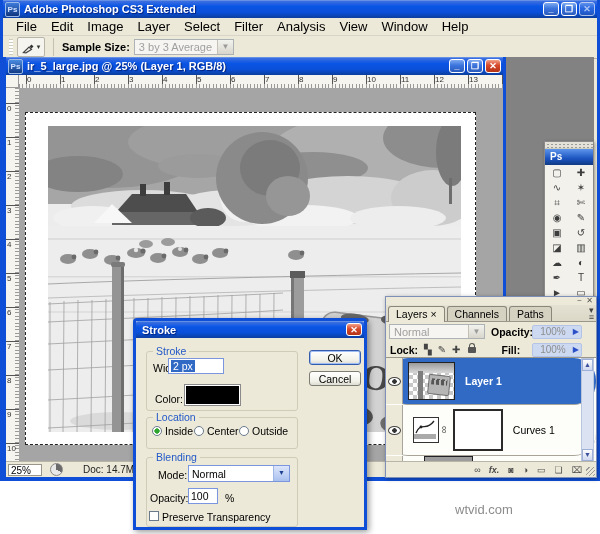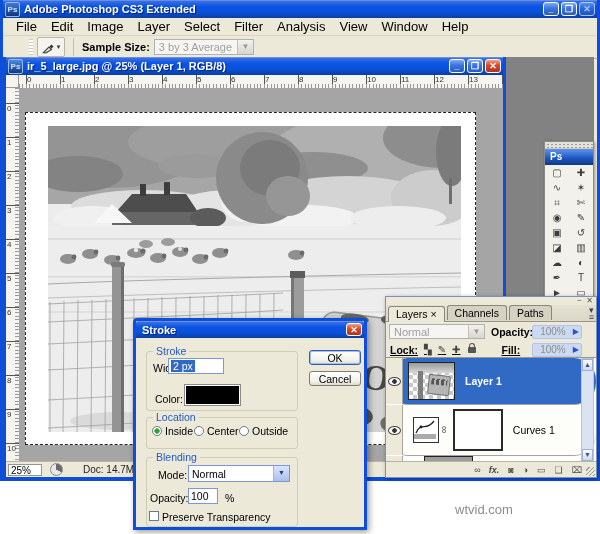--- a/index.html
+++ b/index.html
@@ -12,21 +12,21 @@
   .titlebar .appicon{width:13px;height:13px;background:linear-gradient(180deg,#3d7bdb,#10357e);color:#cfe0ff;font-size:8px;font-weight:bold;display:flex;align-items:center;justify-content:center;border:1px solid #9db9e8;border-radius:2px;margin-right:4px;}
   .titlebar .ttext{flex:1;text-shadow:1px 1px 1px #00207a;white-space:nowrap;overflow:hidden;}
   .winbtns{display:flex;gap:2px;margin-left:4px;}
   .wbtn{width:16px;height:14px;border:1px solid #fff;border-radius:3px;color:#fff;font-size:9px;line-height:12px;text-align:center;background:linear-gradient(180deg,#7da9f0,#3b74dd 45%,#2a5bbd);box-sizing:border-box;}
   .wbtn.close{background:linear-gradient(180deg,#f1a088,#d6492b 45%,#b33316);}
   .wbtn.pale{opacity:.65;}
 
   #menu-bar{height:17px;background:#ece9d8;border-bottom:1px solid #d8d4c8;display:flex;align-items:center;padding-left:6px;}
   .menu-item{padding:1px 7px;font-size:13px;}
 
-  #options-bar{height:22px;background:#ece9d8;border-bottom:1px solid #b8b4a8;display:flex;align-items:center;position:relative;margin-left:20px;}
+  #options-bar{height:22px;background:#ece9d8;border-bottom:1px solid #b8b4a8;display:flex;align-items:center;position:relative;}
   .grip-v{width:4px;height:16px;margin:0 4px 0 6px;background:repeating-linear-gradient(180deg,#cfcdc0 0 1px,#fff 1px 3px);}
   .tool-well{width:26px;height:18px;border:1px solid #b8b4a8;background:#f5f4ef;display:flex;align-items:center;justify-content:center;gap:2px;border-radius:2px;}
   .opt-sep{width:1px;height:18px;background:#c5c1b2;margin:0 8px;}
   .opt-label{font-weight:bold;font-size:11px;margin-right:4px;}
   .combo{height:16px;border:1px solid #adb2b5;background:#f6f5f1;color:#a0a0a0;display:flex;align-items:center;font-size:11px;box-sizing:border-box;}
   .combo .cval{flex:1;padding:0 4px;white-space:nowrap;overflow:hidden;}
   .combo .carrow{width:15px;height:100%;background:linear-gradient(180deg,#f2f2ee,#d8d6cc);border-left:1px solid #c4c1b4;color:#9a9a9a;font-size:8px;text-align:center;line-height:14px;}
 
   #workspace{position:absolute;left:3px;right:3px;top:57px;bottom:0;background:#828282;}
 
@@ -56,26 +56,26 @@
   #tools-palette{position:absolute;left:544px;top:141px;width:48px;z-index:3;border:1px solid #8a8a8a;background:#f2f1ec;box-shadow:1px 1px 3px rgba(0,0,0,.35);}
   #tools-grip{height:6px;background:#e4e2d8;border-bottom:1px solid #cfcdc0;background-image:radial-gradient(#9a9a9a 22%,transparent 23%);background-size:4px 3px;background-position:1px 1px;}
   #tools-header{height:16px;background:linear-gradient(180deg,#5d95ec,#1b54c0 60%,#123a84);color:#fff;font-weight:bold;font-size:10px;line-height:16px;padding-left:5px;}
   #tools-grid{display:grid;grid-template-columns:1fr 1fr;}
   .tool{height:15px;display:flex;align-items:center;justify-content:center;font-size:10px;color:#3d3d3d;}
 
   
   #layers-palette{position:absolute;left:385px;top:296px;width:212px;height:182px;background:#ece9d8;border:1px solid #7e8fb8;box-sizing:border-box;z-index:4;box-shadow:1px 1px 4px rgba(0,0,0,.35);font-size:10.5px;}
   #palette-strip{height:8px;position:relative;}
   #palette-strip .pctl{position:absolute;top:-1px;font-size:8px;color:#555;line-height:9px;}
-  #palette-tabs{height:16px;display:flex;align-items:flex-start;padding-left:2px;border-bottom:1px solid #9a968a;position:relative;background:linear-gradient(180deg,#e4e1d2,#dcd8c8);}
+  #palette-tabs{height:16px;display:flex;align-items:center;padding-left:2px;border-bottom:1px solid #9a968a;position:relative;background:linear-gradient(180deg,#e4e1d2,#dcd8c8);}
   .ptab{border:1px solid #8a8679;border-bottom:none;border-radius:3px 3px 0 0;padding:1px 7px 1px 7px;background:#d6d2c2;margin-right:2px;font-size:10.5px;white-space:nowrap;}
   .ptab.active{background:#ece9d8;position:relative;top:1px;padding-bottom:2px;}
   #panel-menu{position:absolute;right:2px;top:2px;font-size:9px;color:#444;line-height:7px;text-align:center;}
   .panel-row{display:flex;align-items:center;height:19px;padding:0 3px;position:relative;}
-  .panel-row.lockrow{height:17px;text-decoration:underline;}
+  .panel-row.lockrow{height:17px;}
   .blend-combo{width:96px;height:15px;}
   .plabel{font-weight:bold;font-size:10.5px;margin-left:6px;}
   .valbox{position:absolute;left:146px;width:50px;height:14px;background:#ccd9f1;border:1px solid #b3c4e8;border-radius:2px;display:flex;align-items:center;box-sizing:border-box;}
   .valbox .vtext{flex:1;text-align:center;color:#8d8d8d;font-size:10px;}
   .valbox .varrow{color:#2b50c8;font-size:8px;padding-right:2px;}
   .lockico{font-size:10px;color:#444;margin-left:6px;line-height:10px;}
   .padlock{display:inline-block;width:8px;height:6px;background:#555;border-radius:1px;margin-left:7px;position:relative;}
   .padlock::before{content:"";position:absolute;left:1px;top:-4px;width:4px;height:4px;border:1.5px solid #555;border-bottom:none;border-radius:3px 3px 0 0;}
   #layers-list{position:absolute;left:0;right:0;top:60px;height:106px;background:#fdfdf9;border-top:1px solid #9a968a;border-bottom:1px solid #9a968a;overflow:hidden;}
   .lrow{position:relative;border-bottom:1px solid #a8a49a;display:flex;align-items:center;border-radius:22px;}

